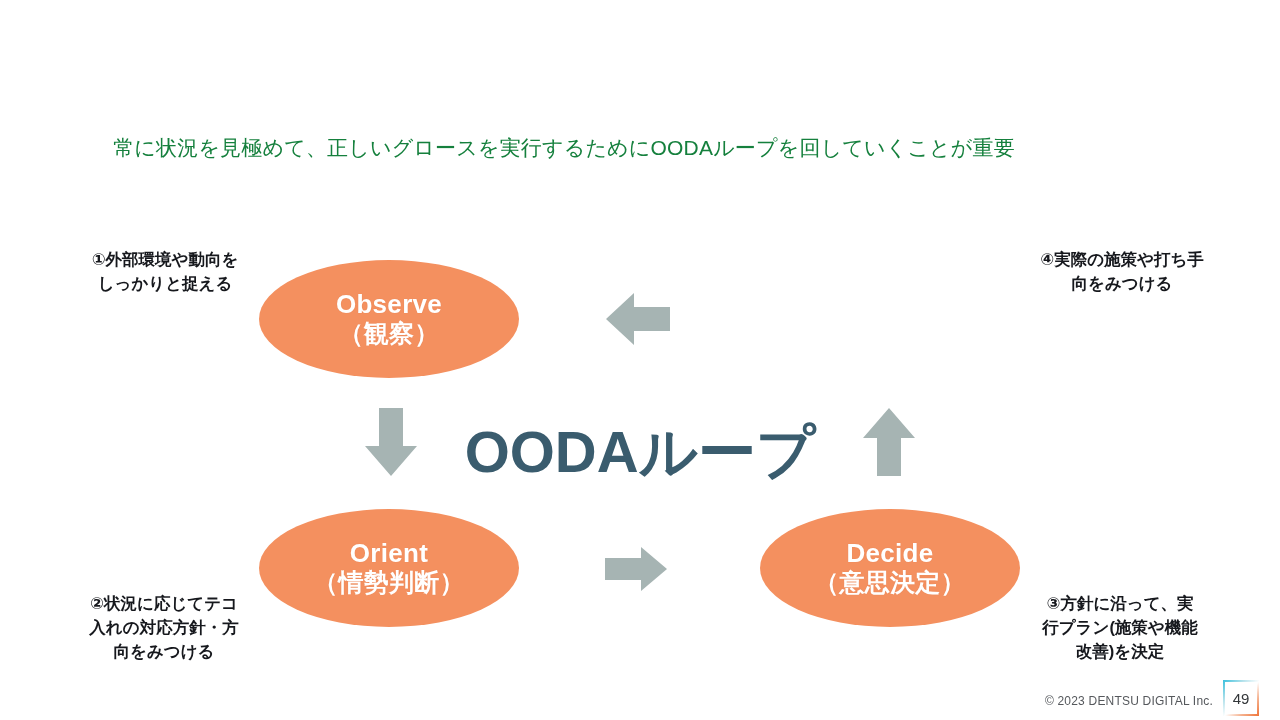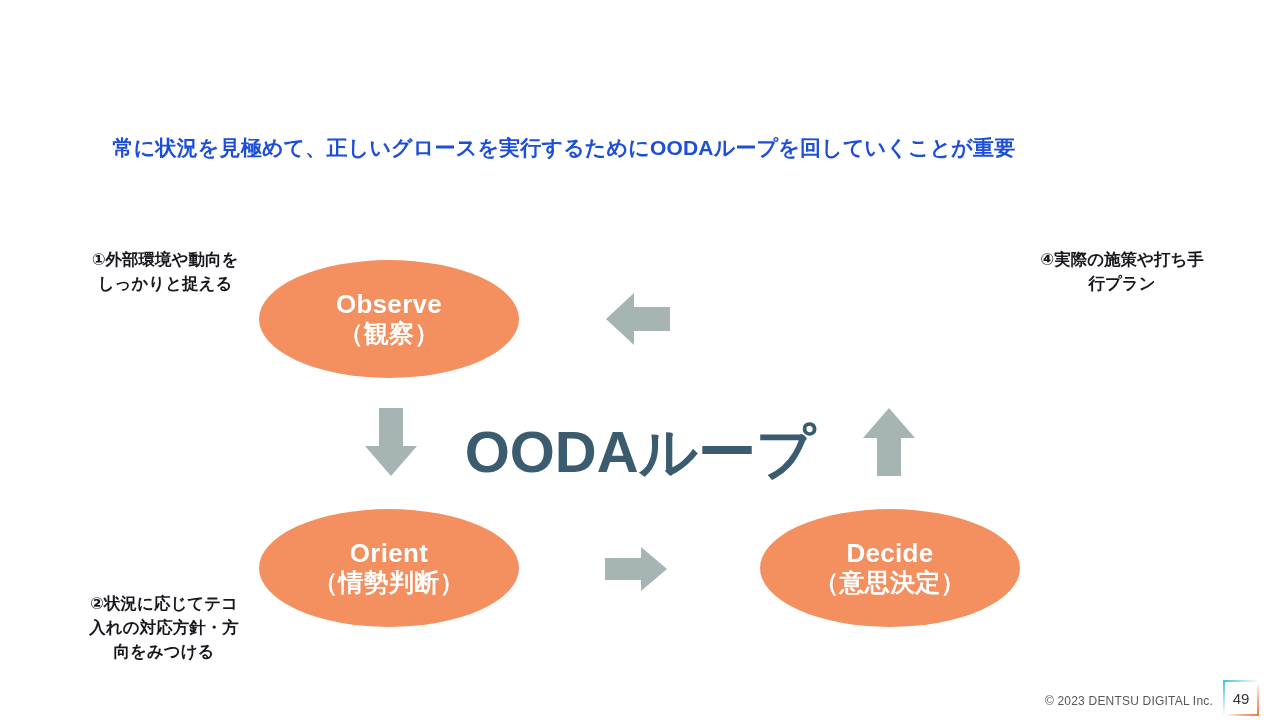--- a/index.html
+++ b/index.html
@@ -52,22 +52,22 @@
     white-space: nowrap;
   }
 
   
   .subtitle {
     position: absolute;
     left: 0; top: 134px;
     width: 1128px;
     text-align: center;
     font-size: 21px;
-    font-weight: bold;
-    color: #1d4ed8;
+    font-weight: normal;
+    color: #15803d;
     letter-spacing: 0.2px;
   }
 
   
   .diagram {
     position: absolute;
     left: 0; top: 0;
     width: 1280px; height: 720px;
   }
 
@@ -213,22 +213,25 @@
       <polygon points="62,23 36,1 36,12 0,12 0,34 36,34 36,45"></polygon>
     </svg>
 
     <div class="center-label">OODAループ</div>
 
     <div class="anno" id="anno-1">①外部環境や動向を
 しっかりと捉える</div>
     <div class="anno" id="anno-2">②状況に応じてテコ
 入れの対応方針・方
 向をみつける</div>
+    <div class="anno" id="anno-3">③方針に沿って、実
+行プラン(施策や機能
+改善)を決定</div>
     <div class="anno" id="anno-4">④実際の施策や打ち手
-行プラン</div>
+向をみつける</div>
 
   </div>
 
   <div class="copyright">© 2023 DENTSU DIGITAL Inc.</div>
   <div class="page-number-box">
     <span class="page-number">49</span>
   </div>
 
 </div>
 

